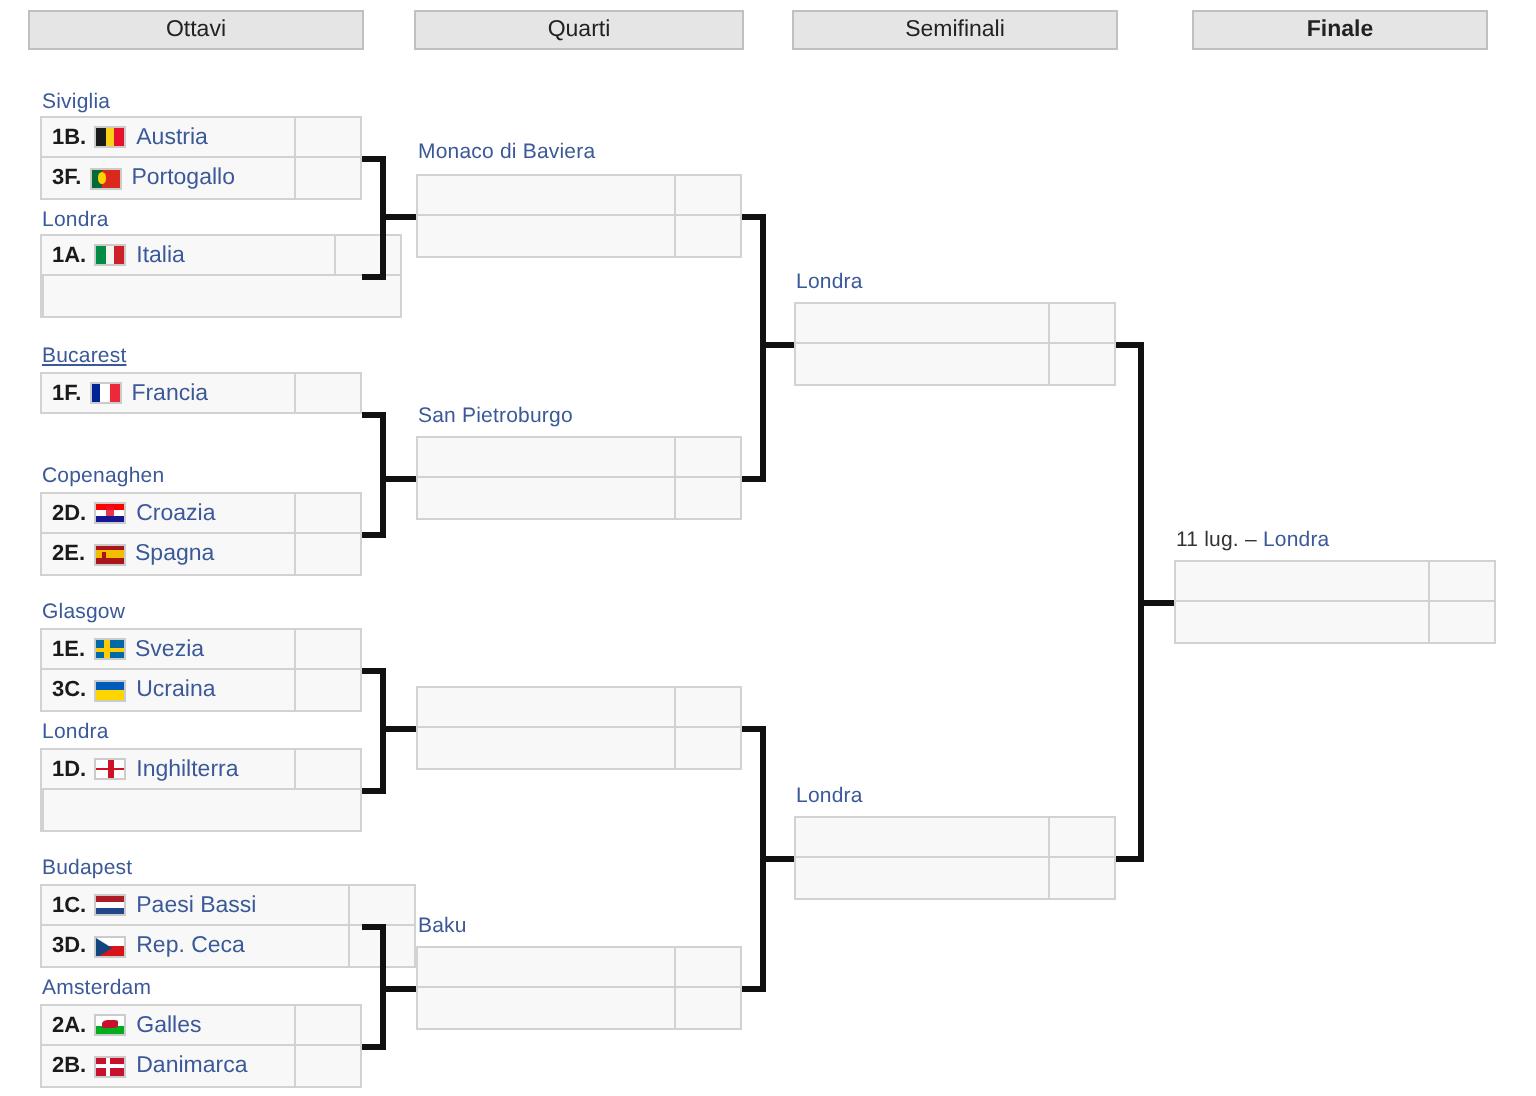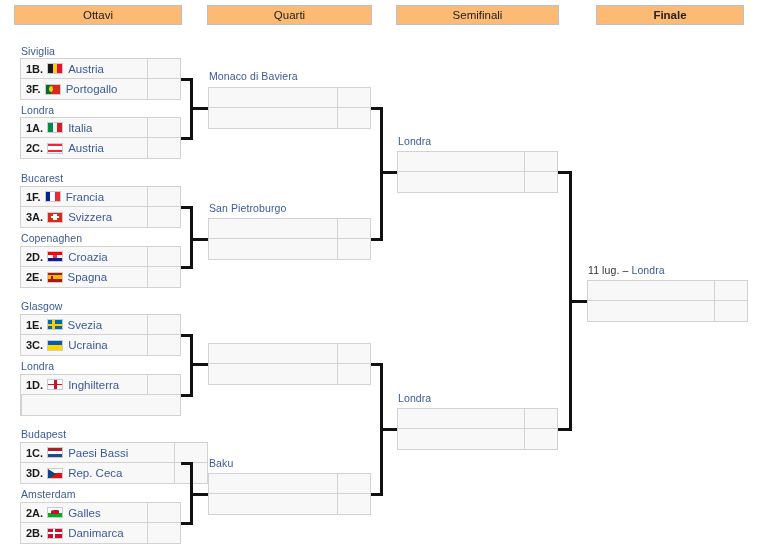--- a/index.html
+++ b/index.html
@@ -14,21 +14,21 @@
     font-family: "Liberation Sans", sans-serif;
     font-size: 11px;
     color: #222222;
     overflow: hidden;
   }
 
   
   .round-header {
     position: absolute;
     height: 20px;
-    background: #fdba74;
+    background: #e5e5e5;
     border: 1px solid #c0c0c0;
     box-sizing: border-box;
     display: flex;
     align-items: center;
     justify-content: center;
     font-size: 11.5px;
     color: #222;
   }
 
   
@@ -154,72 +154,51 @@
       </span>
       <span class="team">Portogallo</span>
     </div>
     <div class="scorecell"></div>
   </div>
 </div>
 
 <div class="venue" style="left:21px; top:104px;">
   <span>Londra</span>
 </div>
-<div class="match" style="left:20px; top:117px; width:161px;">
+<div class="match" style="left:20px; top:117px; width:181px;">
   <div class="row">
     <div class="namecell">
       <span class="seed">1A.</span>
       <span class="flag">
         <i style="left:0;top:0;width:33.33%;height:100%;background:#008c45"></i>
         <i style="left:33.33%;top:0;width:33.34%;height:100%;background:#f4f5f0"></i>
         <i style="left:66.67%;top:0;width:33.33%;height:100%;background:#cd212a"></i>
       </span>
       <span class="team">Italia</span>
     </div>
     <div class="scorecell"></div>
   </div>
   <div class="row">
-    <div class="namecell">
-      <span class="seed">2C.</span>
-      <span class="flag">
-        <i style="left:0;top:0;width:100%;height:33.33%;background:#ed2939"></i>
-        <i style="left:0;top:33.33%;width:100%;height:33.34%;background:#ffffff"></i>
-        <i style="left:0;top:66.67%;width:100%;height:33.33%;background:#ed2939"></i>
-      </span>
-      <span class="team">Austria</span>
-    </div>
-    <div class="scorecell"></div>
-  </div>
-</div>
-
-<div class="venue" style="left:21px; top:172px;">
+    <div class="scorecell"></div>
+  </div>
+</div>
+
+<div class="venue" style="left:21px; top:172px;text-decoration:underline;">
   <span>Bucarest</span>
 </div>
 <div class="match" style="left:20px; top:186px; width:161px;">
   <div class="row">
     <div class="namecell">
       <span class="seed">1F.</span>
       <span class="flag">
         <i style="left:0;top:0;width:33.33%;height:100%;background:#002395"></i>
         <i style="left:33.33%;top:0;width:33.34%;height:100%;background:#ffffff"></i>
         <i style="left:66.67%;top:0;width:33.33%;height:100%;background:#ed2939"></i>
       </span>
       <span class="team">Francia</span>
-    </div>
-    <div class="scorecell"></div>
-  </div>
-  <div class="row">
-    <div class="namecell">
-      <span class="seed">3A.</span>
-      <span class="flag">
-        <i style="left:0;top:0;width:100%;height:100%;background:#d52b1e"></i>
-        <i style="left:38%;top:18%;width:24%;height:64%;background:#ffffff"></i>
-        <i style="left:20%;top:40%;width:60%;height:20%;background:#ffffff"></i>
-      </span>
-      <span class="team">Svizzera</span>
     </div>
     <div class="scorecell"></div>
   </div>
 </div>
 
 <div class="venue" style="left:21px; top:232px;">
   <span>Copenaghen</span>
 </div>
 <div class="match" style="left:20px; top:246px; width:161px;">
   <div class="row">

